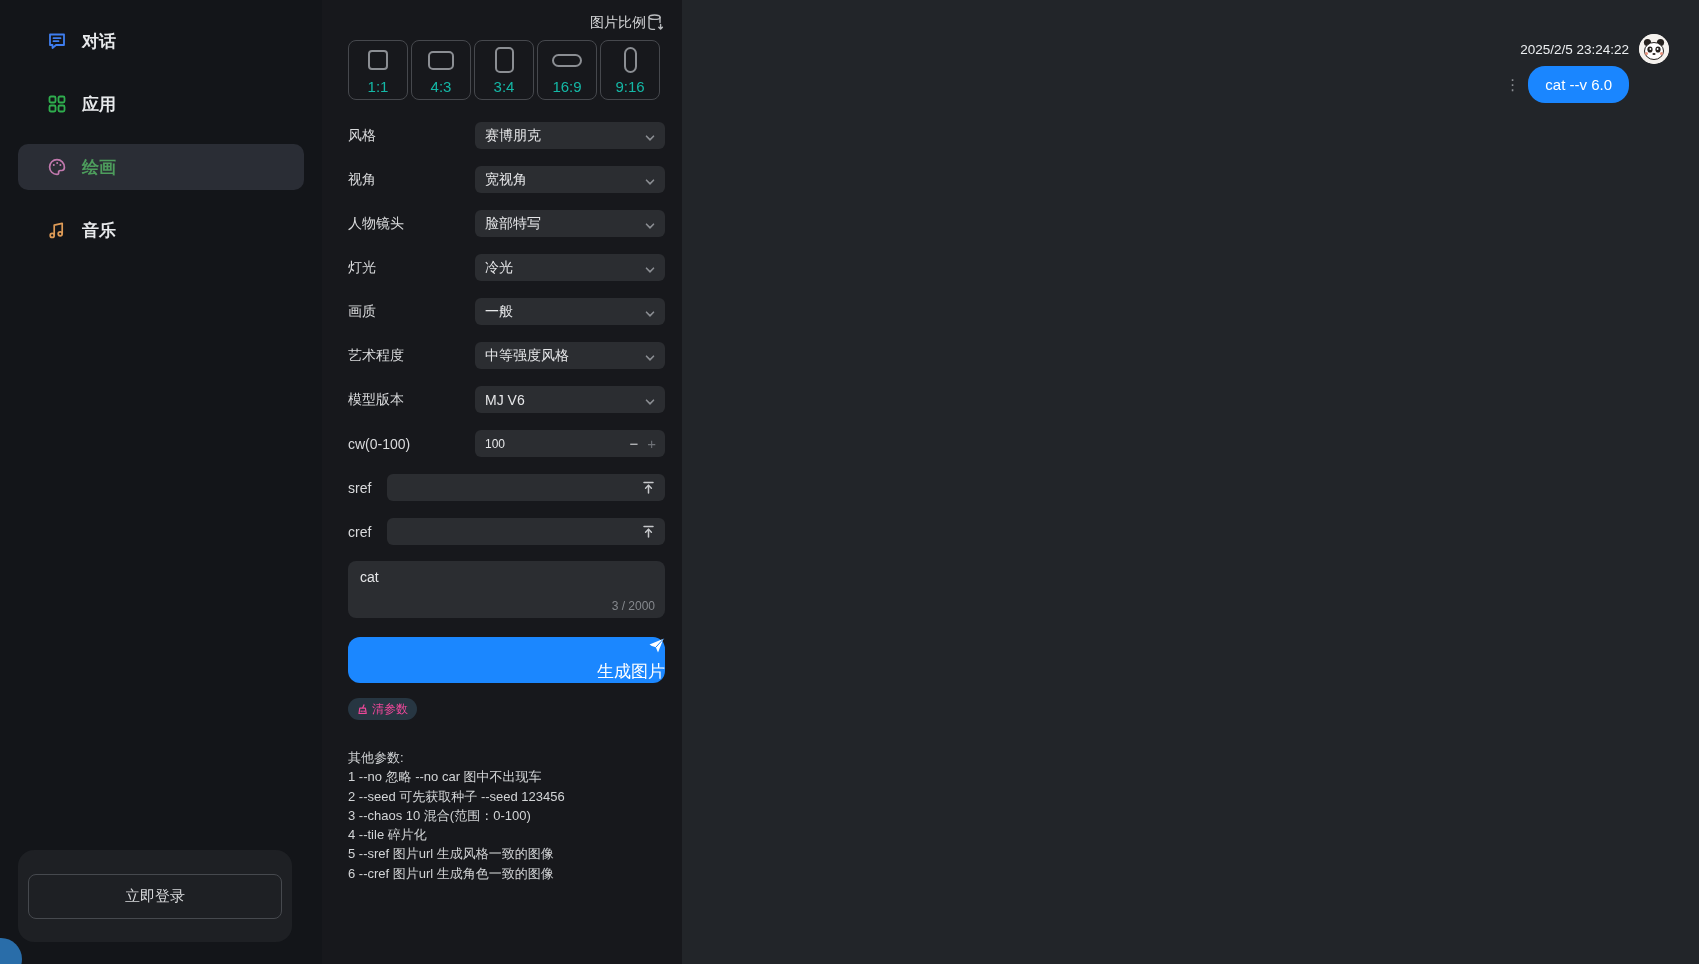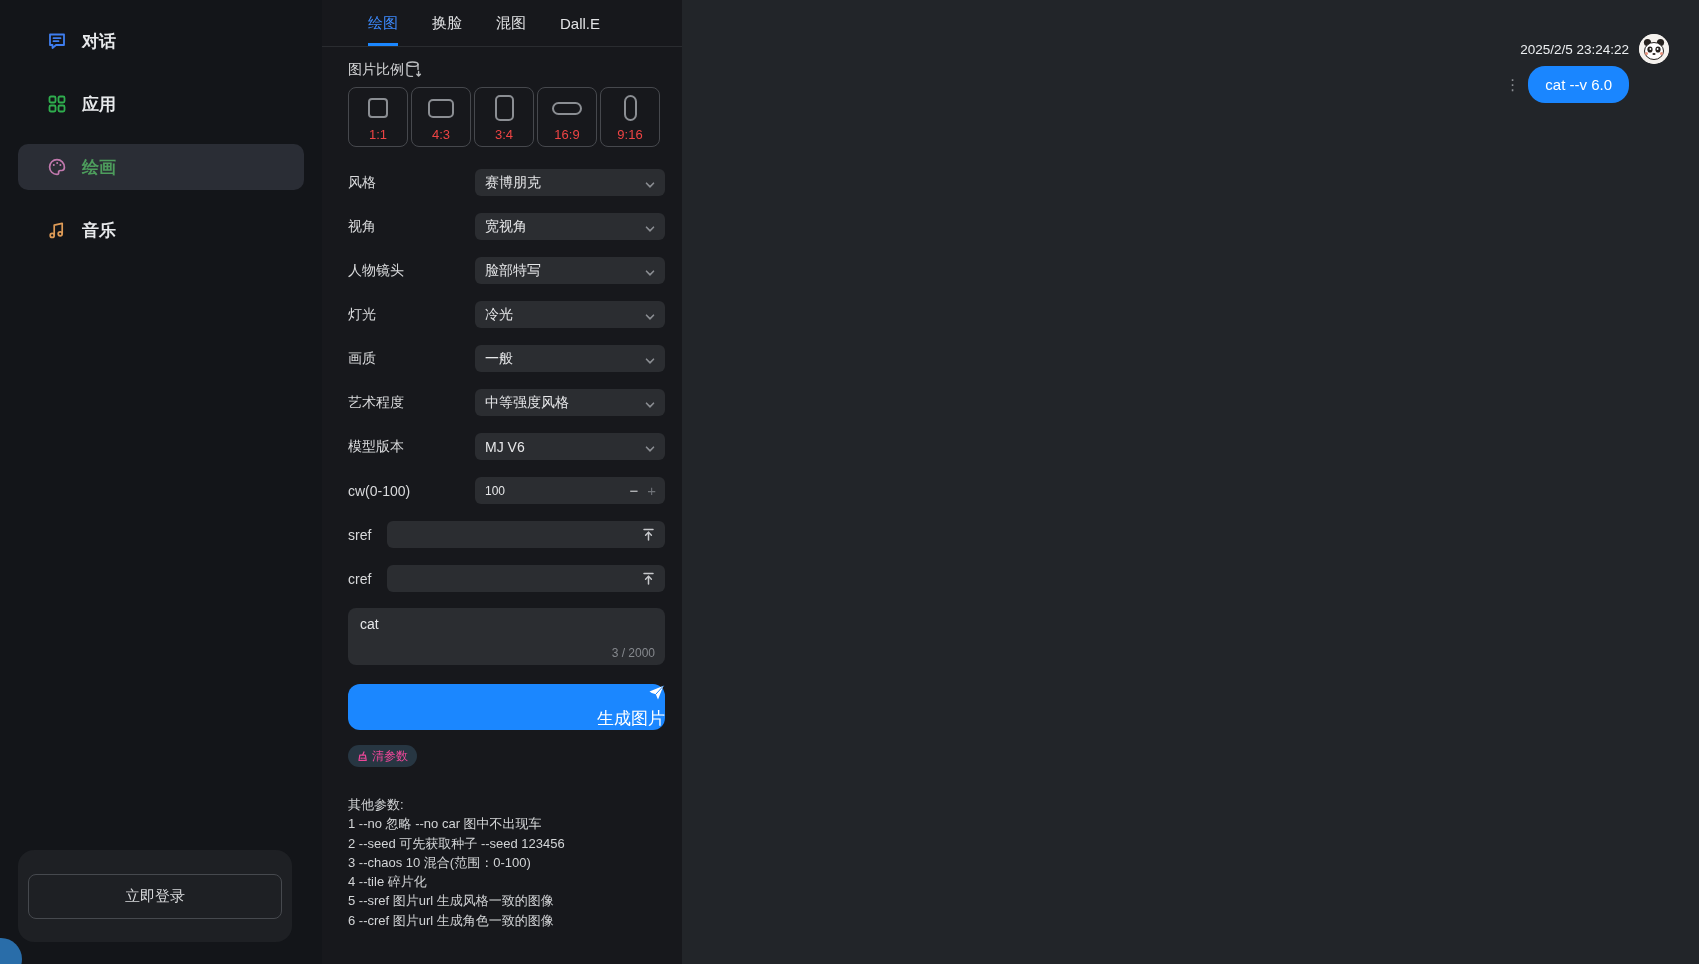--- a/index.html
+++ b/index.html
@@ -23,35 +23,35 @@
 
   
   .panel { position:relative; width:360px; height:100%; background:#17181c; flex:0 0 360px;
     padding:0 17px 0 26px; }
   .tabbar { display:flex; gap:34px; height:47px; align-items:center; padding-left:20px;
     border-bottom:1px solid #2a2c30; margin:0 -17px 0 -26px; padding-left:46px; }
   .tab { font-size:15px; color:#e2e3e5; height:100%; display:flex; align-items:center; cursor:pointer;
     border-bottom:3px solid transparent; padding-top:3px; }
   .tab.active { color:#3d8bff; border-bottom-color:#1b87ff; }
 
-  .ratio-head { display:flex; justify-content:flex-start; align-items:center; margin-top:13px; }
+  .ratio-head { display:flex; justify-content:flex-end; align-items:center; margin-top:13px; }
   .section-label, .field-label { font-size:14px; color:#d9dadc; }
   .preset-icon { width:19px; height:19px; color:#b9bbbe; cursor:pointer; }
 
   .ratio-row { display:flex; gap:3px; margin-top:8px; }
   .ratio-btn { width:60px; height:60px; border:1px solid #46484d; border-radius:8px; background:transparent;
     display:flex; flex-direction:column; align-items:center; justify-content:flex-end; cursor:pointer; }
   .ratio-shape-wrap { flex:1; display:flex; align-items:center; justify-content:center; width:100%; }
   .ratio-shape { border:2px solid #8b8e93; }
   .r11  { width:20px; height:20px; border-radius:4px; }
   .r43  { width:26px; height:19px; border-radius:5px; }
   .r34  { width:19px; height:26px; border-radius:5px; }
   .r169 { width:30px; height:13px; border-radius:7px; }
   .r916 { width:13px; height:26px; border-radius:7px; }
-  .ratio-label { font-size:13px; color:#ef4444; margin-bottom:5px; line-height:1; }
+  .ratio-label { font-size:15px; color:#14b8a6; margin-bottom:5px; line-height:1; }
 
   .field-row { display:flex; align-items:center; justify-content:space-between; height:27px; margin-top:17px; }
   .field-row.first { margin-top:22px;justify-content:space-between; }
   .select { width:190px; height:27px; background:#2b2d31; border-radius:6px; display:flex; align-items:center;
     padding:0 9px 0 10px; cursor:pointer; }
   .select-value { flex:1; font-size:14px; color:#e6e7e9; }
   .chevron { width:12px; height:12px; color:#8b8e93; }
   .stepper { width:190px; height:27px; background:#2b2d31; border-radius:6px; display:flex; align-items:center;
     padding:0 9px 0 10px; }
   .stepper input { flex:1; background:transparent; border:none; outline:none; color:#e6e7e9; font-size:12px;
@@ -143,26 +143,20 @@
     </div>
 
     <div class="login-card">
       <button class="login-btn">立即登录</button>
     </div>
     <div class="float-btn"></div>
   </div>
 
   <div class="panel">
 
-    <div class="tabbar">
-      <div class="tab active">绘图</div>
-      <div class="tab">换脸</div>
-      <div class="tab">混图</div>
-      <div class="tab">Dall.E</div>
-    </div>
 
     <div class="ratio-head">
       <span class="section-label">图片比例</span>
       <span class="preset-icon">
         <svg viewBox="0 0 19 19" fill="none" stroke="currentColor" stroke-width="1.4" stroke-linecap="round">
           <ellipse cx="8.5" cy="4.2" rx="5.5" ry="2.2"></ellipse>
           <path d="M3 4.2v10c0 1.2 2.5 2.2 5.5 2.2"></path>
           <path d="M14 4.2v5.3"></path>
           <path d="M14.6 11.5v4.5M12.8 14.3l1.8 1.8 1.8-1.8"></path>
         </svg>

